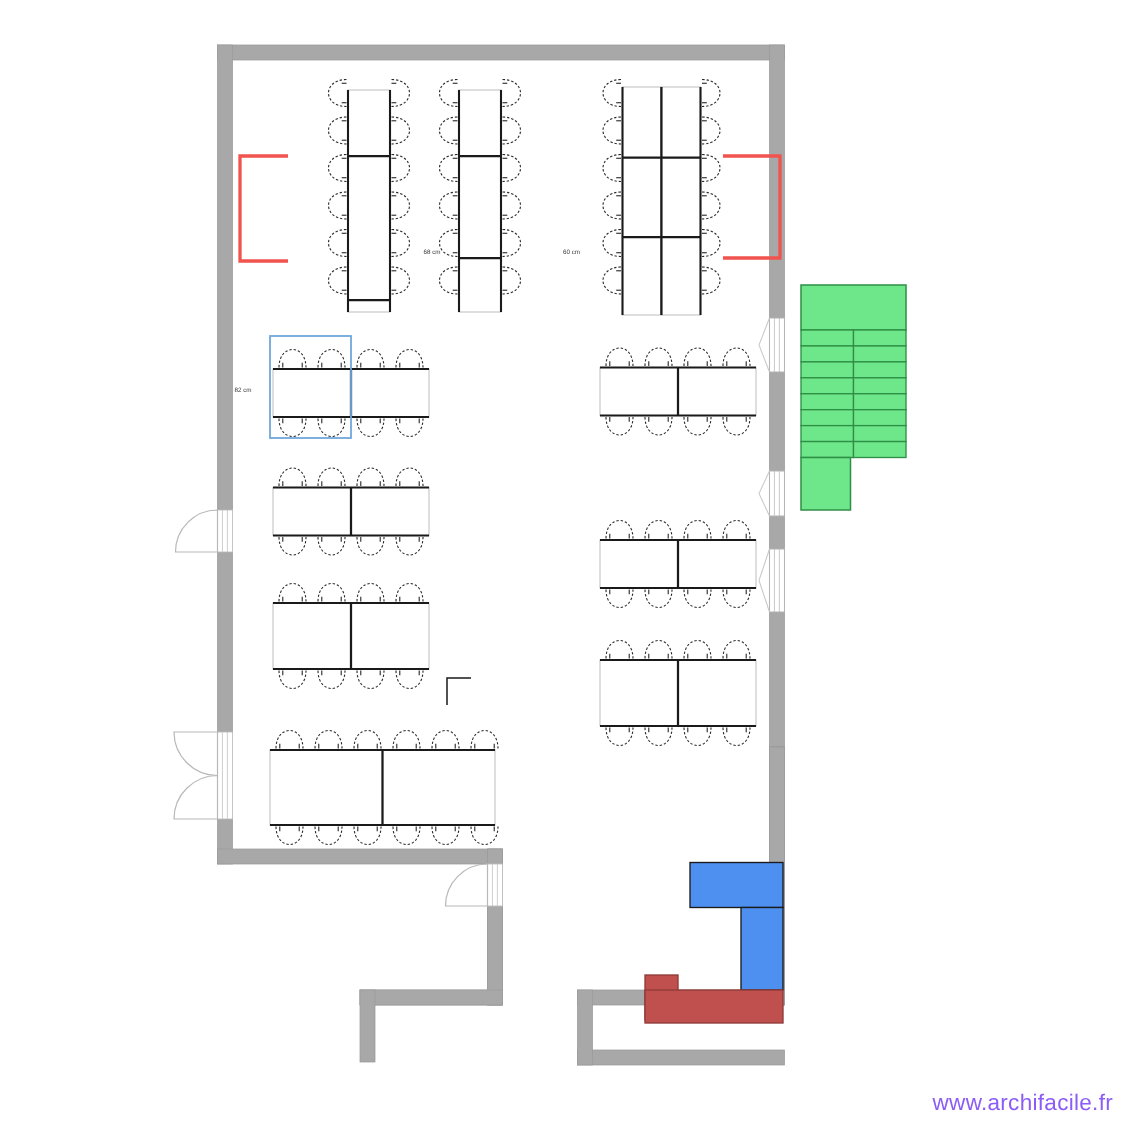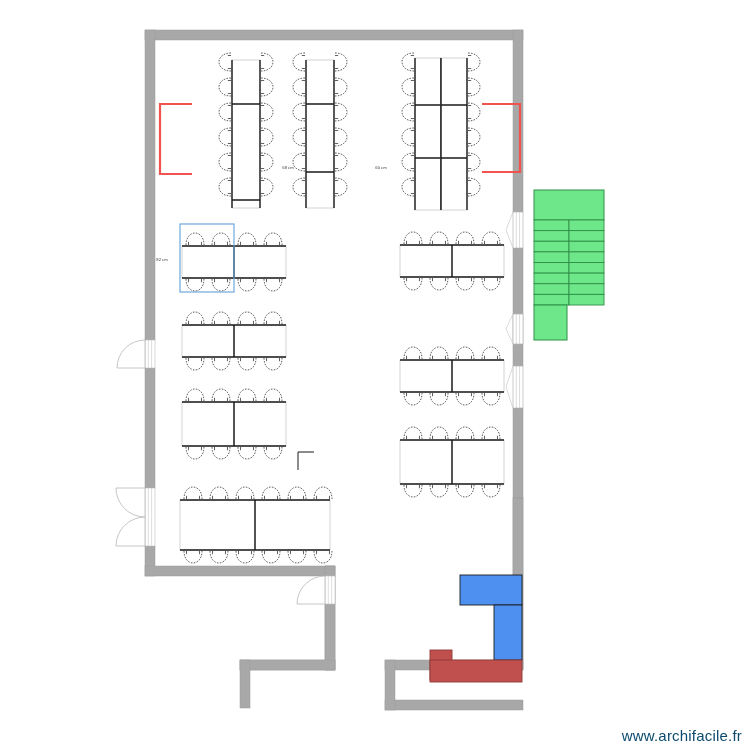--- a/index.html
+++ b/index.html
@@ -23,21 +23,21 @@
     width: 750px;
     height: 750px;
     display: block;
   }
   .watermark {
     position: absolute;
     right: 8px;
     bottom: 6px;
     font-family: "Liberation Sans", sans-serif;
     font-size: 15px;
-    color: #0c4a6e;
+    color: #8b5cf6;
     letter-spacing: 0.2px;
     white-space: nowrap;
   }
   .dim-label {
     font-family: "Liberation Sans", sans-serif;
     font-size: 4.2px;
     fill: #3a3a3a;
   }
 </style>
 </head>

